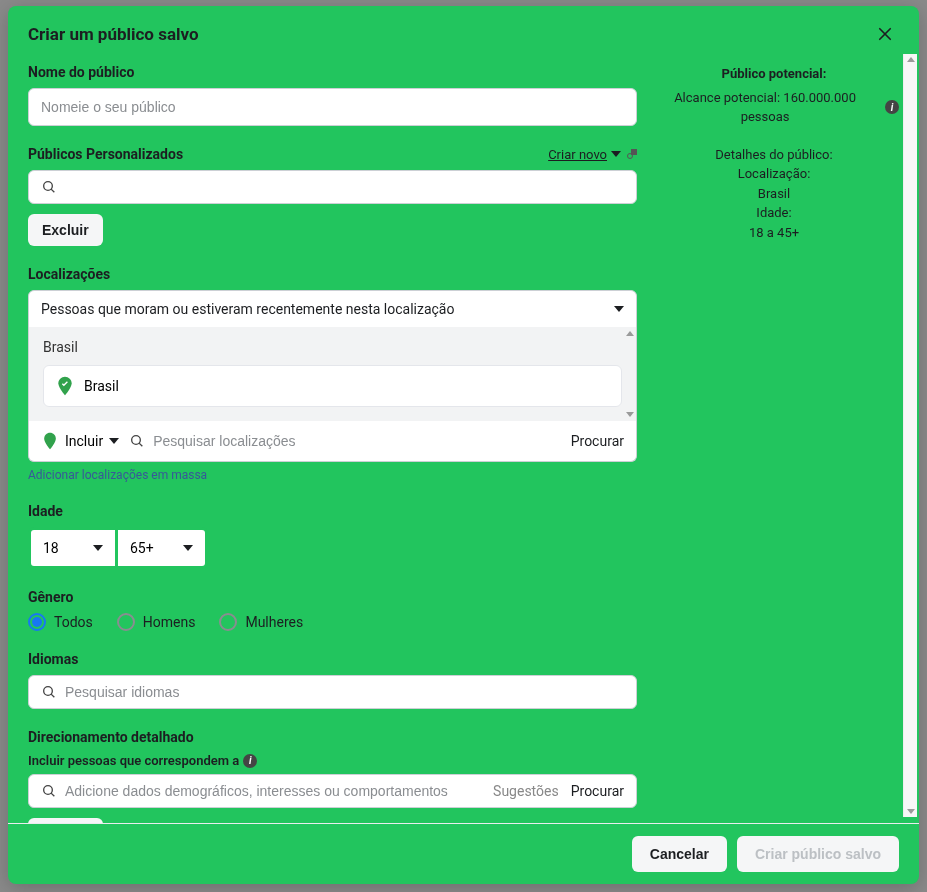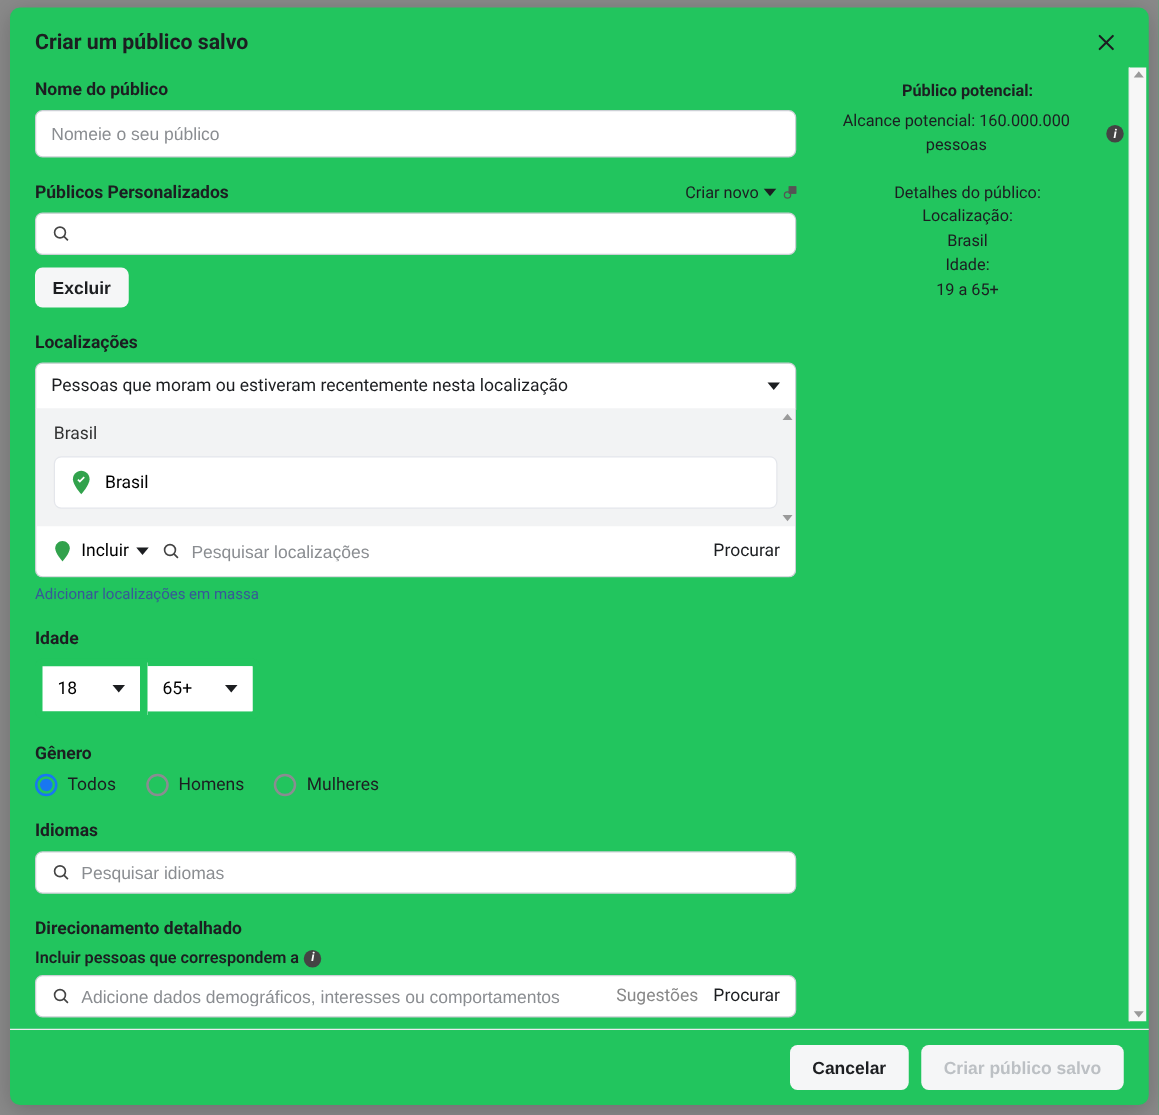--- a/index.html
+++ b/index.html
@@ -143,20 +143,21 @@
       align-items: center;
       margin-bottom: 8px;
     }
     .dropdown-link {
       display: flex;
       align-items: center;
       gap: 4px;
       font-size: 13px;
       color: #1c1e21;
       cursor: pointer;
+      text-decoration: underline;
     }
     .caret-down {
       width: 0; height: 0;
       border-left: 5px solid transparent;
       border-right: 5px solid transparent;
       border-top: 6px solid #1c1e21;
     }
     .btn-secondary {
       display: inline-block;
       background: #f5f6f7;
@@ -249,21 +250,21 @@
     }
     .bulk-link {
       color: #385898;
       font-size: 12px;
       cursor: pointer;
       margin-top: 6px;
       display: inline-block;
     }
     .age-row { display: flex; gap: 0; }
     .age-select1, .age-select2 {
-      border: 6px solid #22c55e;
+      border: 3px solid #22c55e;
       padding: 10px 12px;
       display: flex;
       align-items: center;
       justify-content: space-between;
       gap: 18px;
       font-size: 14px;
       cursor: pointer;
       background: #fff;
       width: 90px;
     }
@@ -521,21 +522,21 @@
     <div class="side-col">
       <div><strong>Público potencial:</strong></div>
       <div style="margin-top:4px; display:flex; align-items:center; gap:4px">
         <span>Alcance potencial: 160.000.000 pessoas</span>
         <span class="info-icon">i</span>
       </div>
       <div style="margin-top:18px">Detalhes do público:</div>
       <div>Localização:</div>
       <div>Brasil</div>
       <div>Idade:</div>
-      <div>19 a 65+</div>
+      <div>18 a 45+</div>
     </div>
 
     <div class="inner-scrollbar"></div>
   </div>
 
   <div class="modal-footer">
     <button class="btn-cancel">Cancelar</button>
     <button class="btn-primary-disabled">Criar público salvo</button>
   </div>
 

